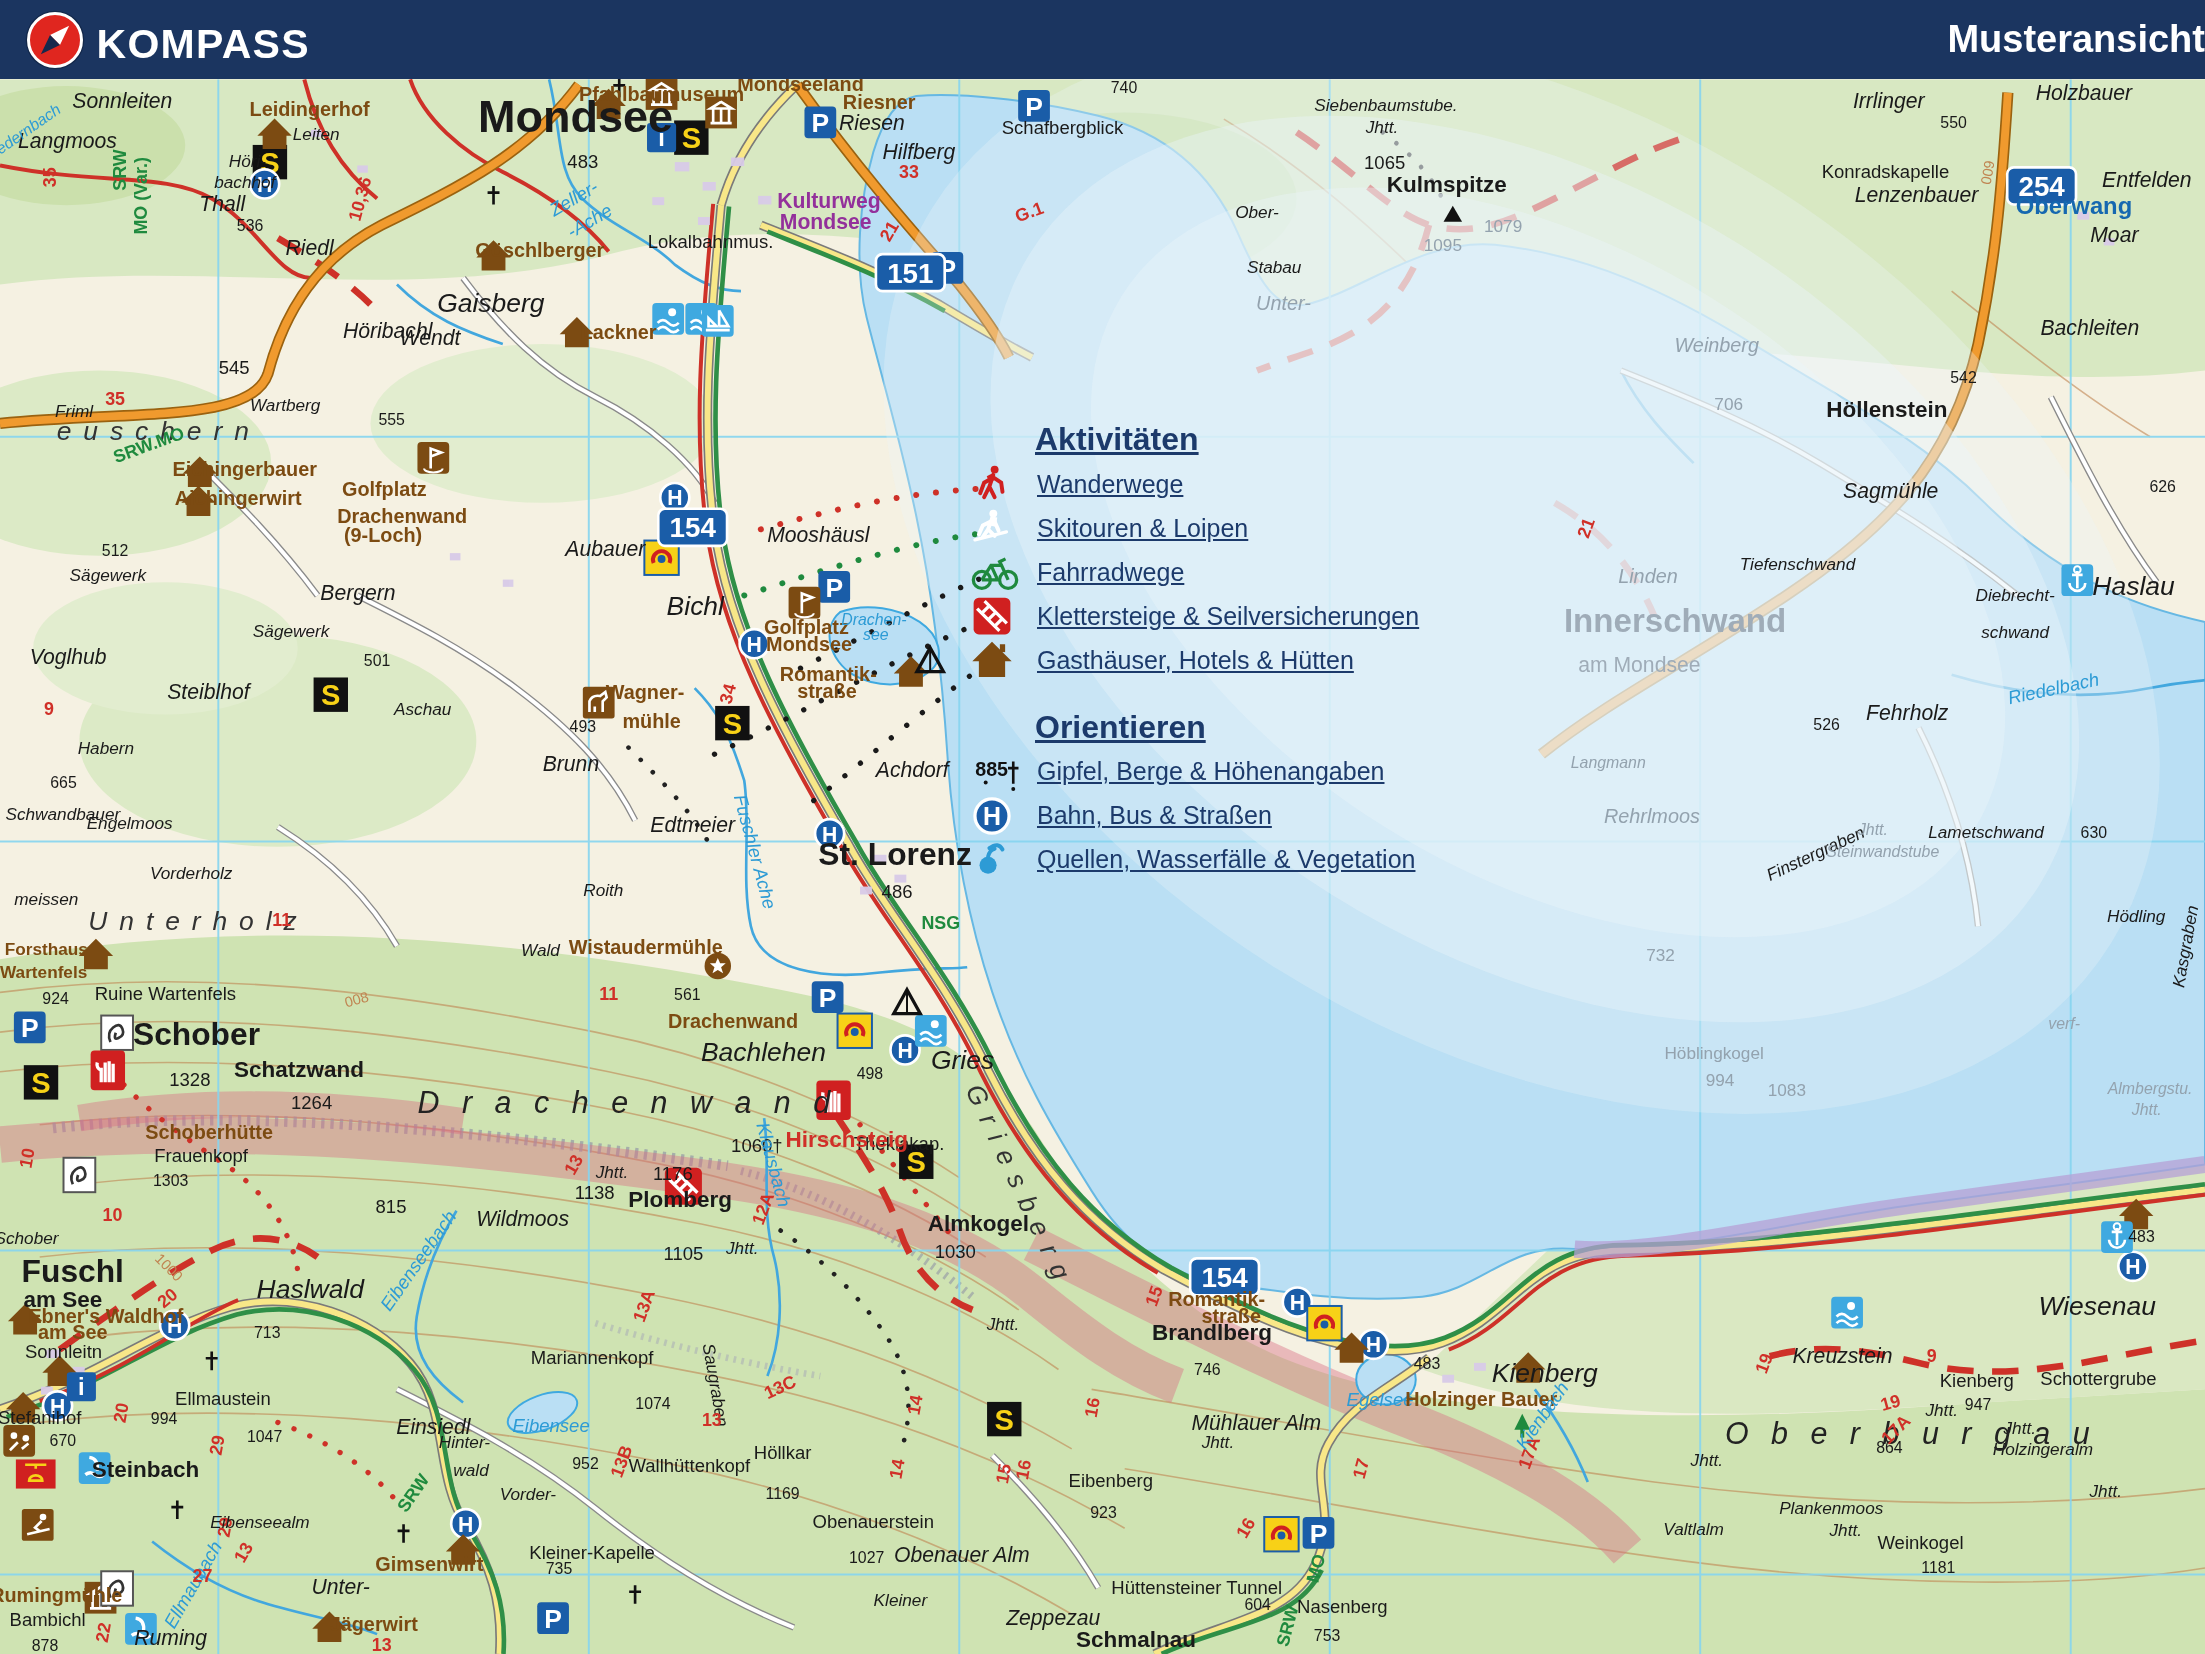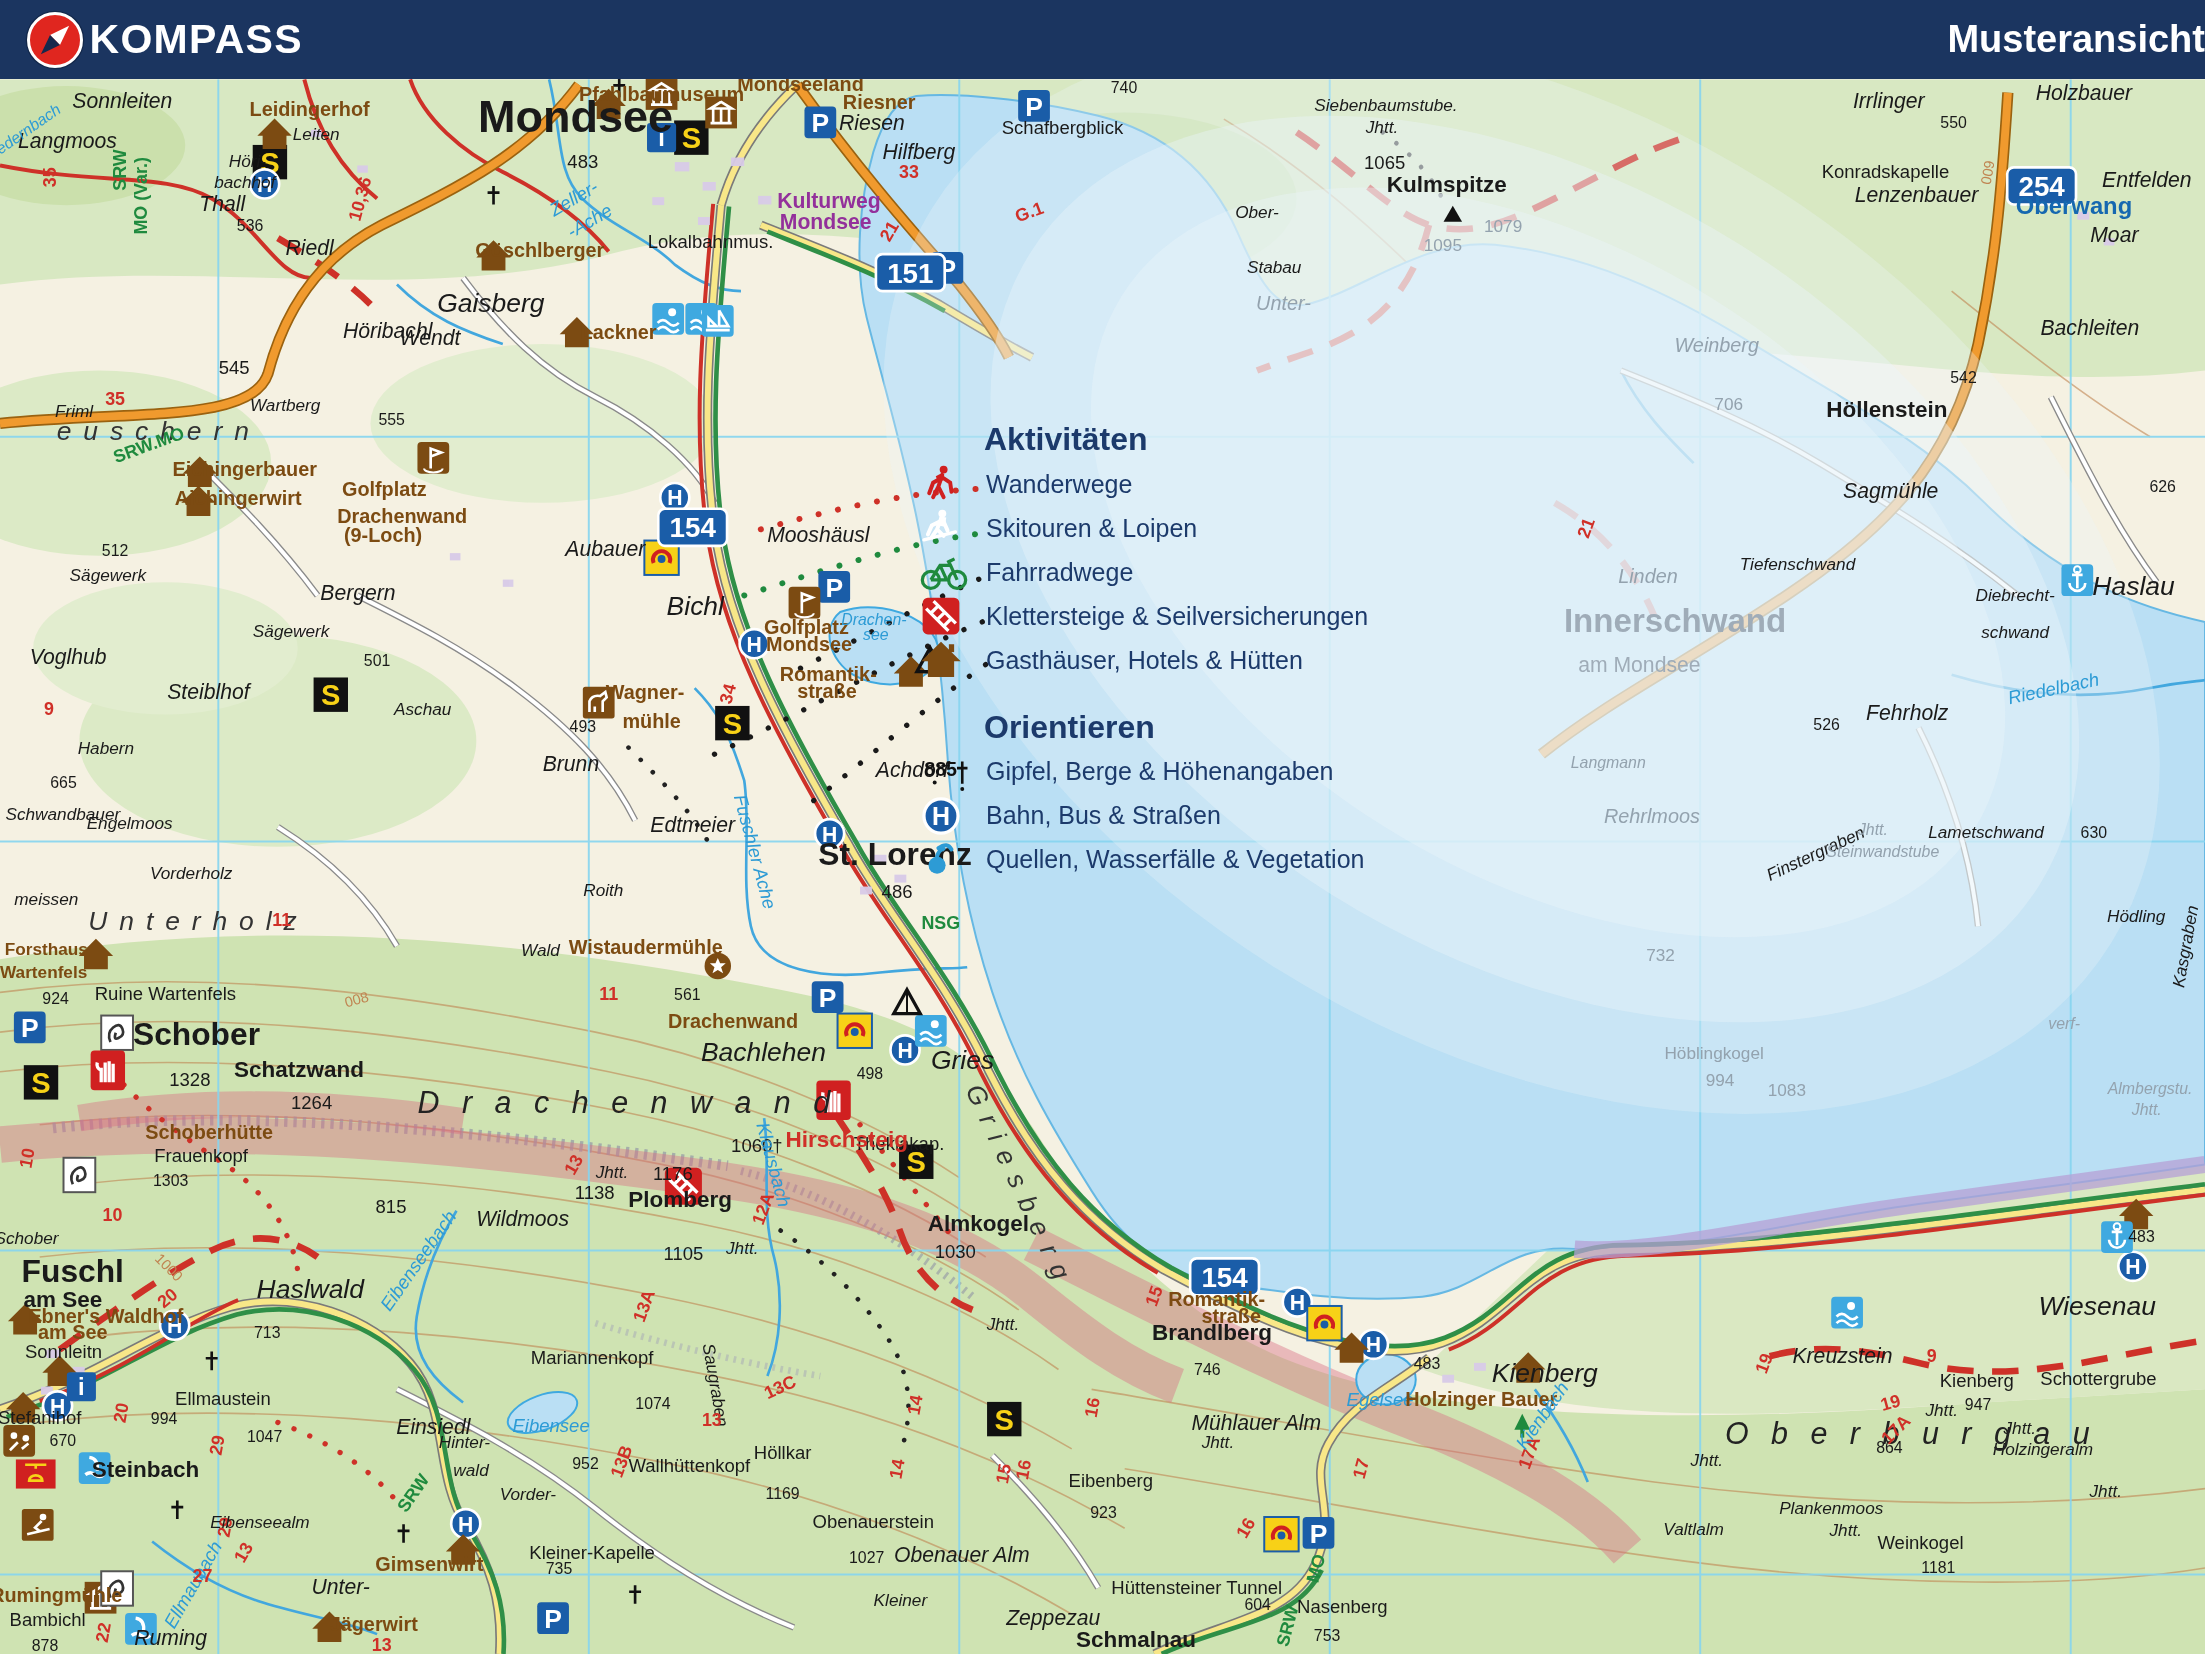--- a/index.html
+++ b/index.html
@@ -1,21 +1,21 @@
 <!DOCTYPE html>
 <html style="font-size:10.6px"><head>
 <meta charset="utf-8">
 <style>
   html,body{margin:0;padding:0;background:#dfe5ea;}
   #stage{position:relative;width:2205px;height:1654px;overflow:hidden;
          font-family:"Liberation Sans",sans-serif;background:#F5F1E2;}
   
   #topbar{position:absolute;left:0;top:0;width:2205px;height:79px;background:#1B3560;
           display:flex;align-items:center;justify-content:space-between;z-index:30;}
-  .brand{display:flex;align-items:center;gap:7px;margin-left:26.5px;}
+  .brand{display:flex;align-items:flex-end;gap:14px;margin-left:26.5px;}
   .logo-circ{width:50px;height:50px;border-radius:50%;background:#E0261F;border:3.3px solid #fff;
              position:relative;box-shadow:0 0 0 1.3px #13284a;}
   .needle-n{position:absolute;left:50%;top:50%;width:0;height:0;transform:translate(-50%,-50%) rotate(45deg);}
   .needle-n:before{content:"";position:absolute;left:-7.3px;top:-20px;border-left:7.3px solid transparent;
              border-right:7.3px solid transparent;border-bottom:20px solid #fff;}
   .needle-n:after{content:"";position:absolute;left:-7.3px;top:0;border-left:7.3px solid transparent;
              border-right:7.3px solid transparent;border-top:20px solid #16294d;}
   .brand-name{color:#fff;font-size:41px;font-weight:bold;letter-spacing:1.3px;}
   .bar-title{color:#fff;font-size:38px;font-weight:bold;}
   
@@ -44,21 +44,21 @@
   .blue-sm{fill:#2D9BD5;font-style:italic;font-size:24px;}
   .blue-town{fill:#1668B0;font-weight:bold;font-size:36px;}
   .purple{fill:#93309B;font-weight:bold;font-size:32px;}
   .red{fill:#D03028;font-weight:bold;font-size:34px;}
   .red-sm{fill:#D03028;font-weight:bold;font-size:27px;}
   .green{fill:#1F8A3E;font-weight:bold;font-size:27px;}
   .area{font-style:italic;font-size:40px;letter-spacing:18px;fill:#333;}
   .area-xl{font-style:italic;font-size:46px;letter-spacing:34px;fill:#222;}
   .cont{fill:#C08552;font-size:22px;}
   
-  #legend{position:absolute;left:920px;top:421px;z-index:20;color:#1C3A6B;}
+  #legend{position:absolute;left:971px;top:421px;z-index:20;color:#1C3A6B;text-decoration:underline;}
   .lg-title{font-size:32px;font-weight:bold;margin:0 0 4px 64px;color:#1C3A6B;}
   .lg-row{display:flex;align-items:center;height:44px;}
   .lg-ic{width:54px;display:flex;justify-content:flex-start;align-items:center;flex:none;}
   .lg-tx{font-size:25px;margin-left:12px;white-space:nowrap;}
   .lg-gap{height:26.5px;}
 </style>
 </head>
 <body>
 
 <div id="stage">

